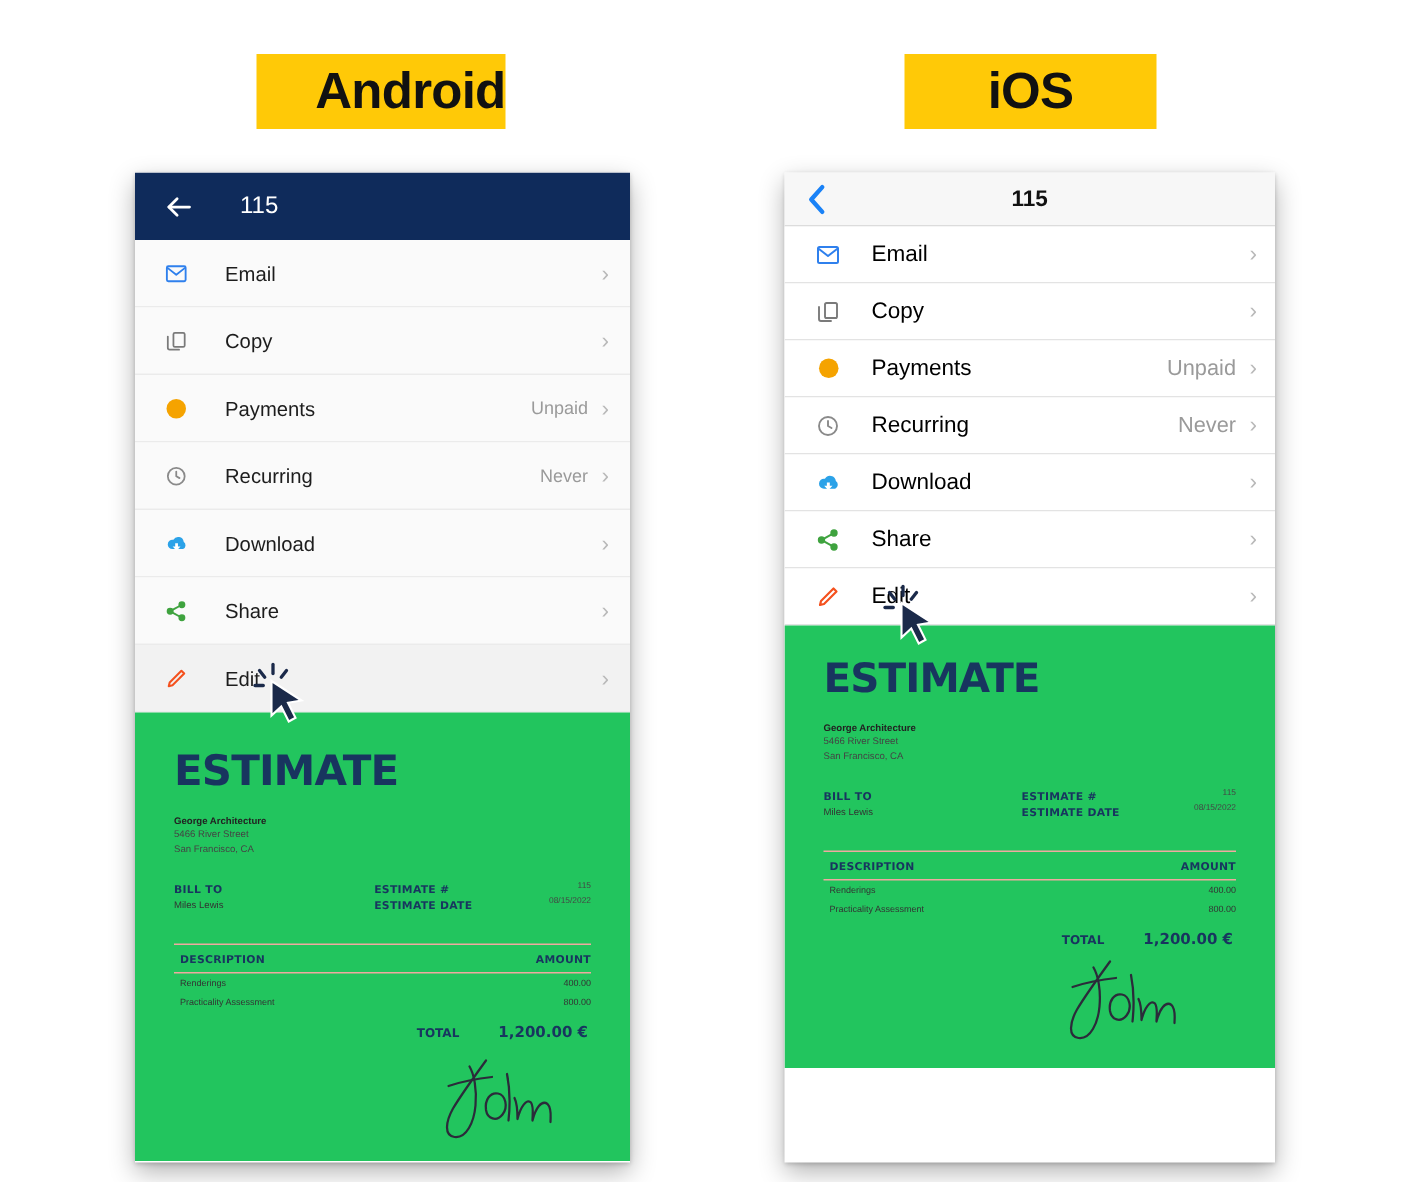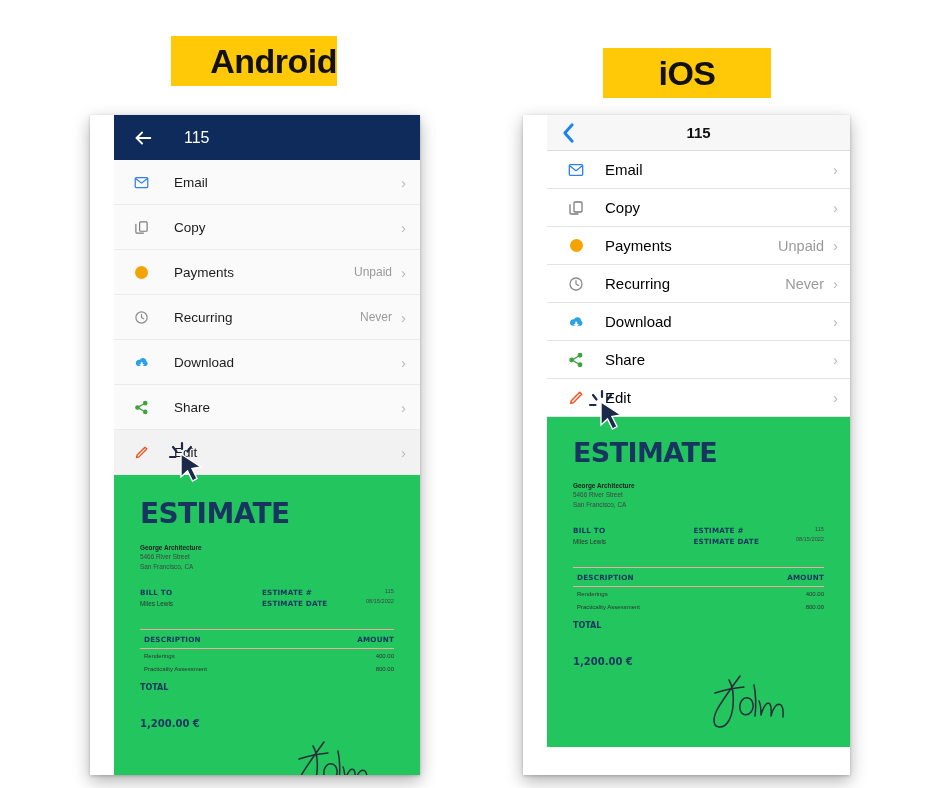--- a/index.html
+++ b/index.html
@@ -32,30 +32,28 @@
     justify-content: center;
   }
   #badge-android {
     left: 171px; top: 36px; width: 166px; height: 50px;
     font-size: 34px;
     justify-content: flex-end;
   }
   #badge-ios {
     left: 603px; top: 36px; width: 168px; height: 50px;
     font-size: 34px;
-    margin-top: 12px;
   }
 
   
   .phone {
     position: absolute;
     background: #ffffff;
     box-shadow: 0 6px 16px rgba(0,0,0,0.30), 0 1px 3px rgba(0,0,0,0.20);
     overflow: hidden;
-    padding-left: 24px;
   }
   #phone-android { left: 90px; top: 115px; width: 330px; height: 660px; }
   #phone-ios     { left: 523px; top: 115px; width: 327px; height: 660px; }
 
   
   .and-header {
     height: 45px;
     background: #0F2B5B;
     display: flex;
     align-items: center;
@@ -157,21 +155,21 @@
     display: flex; justify-content: space-between;
     padding: 4px 0 3px 4px;
   }
   .items .it {
     display: flex; justify-content: space-between;
     padding: 4px 0 3px 4px;
     font-size: 6px; color: #333;
   }
   .totrow {
     display: flex; justify-content: flex-end; align-items: baseline;
-    margin-top: 8px; gap: 26px; padding-right: 2px; flex-direction: column;
+    margin-top: 8px; gap: 26px; padding-right: 2px;
   }
   .totrow .tk { color: #18355F; font-weight: 800; font-size: 8px;
                 font-family: "DejaVu Sans", sans-serif; }
   .totrow .tv { color: #18355F; font-weight: 800; font-size: 10px;
                 font-family: "DejaVu Sans", sans-serif; }
 
   .sig { position: relative; height: 80px; }
   .and .sig svg { position: absolute; right: 16px; top: 8px; }
   .ios-doc .sig svg { position: absolute; right: 30px; top: 4px; }
 

